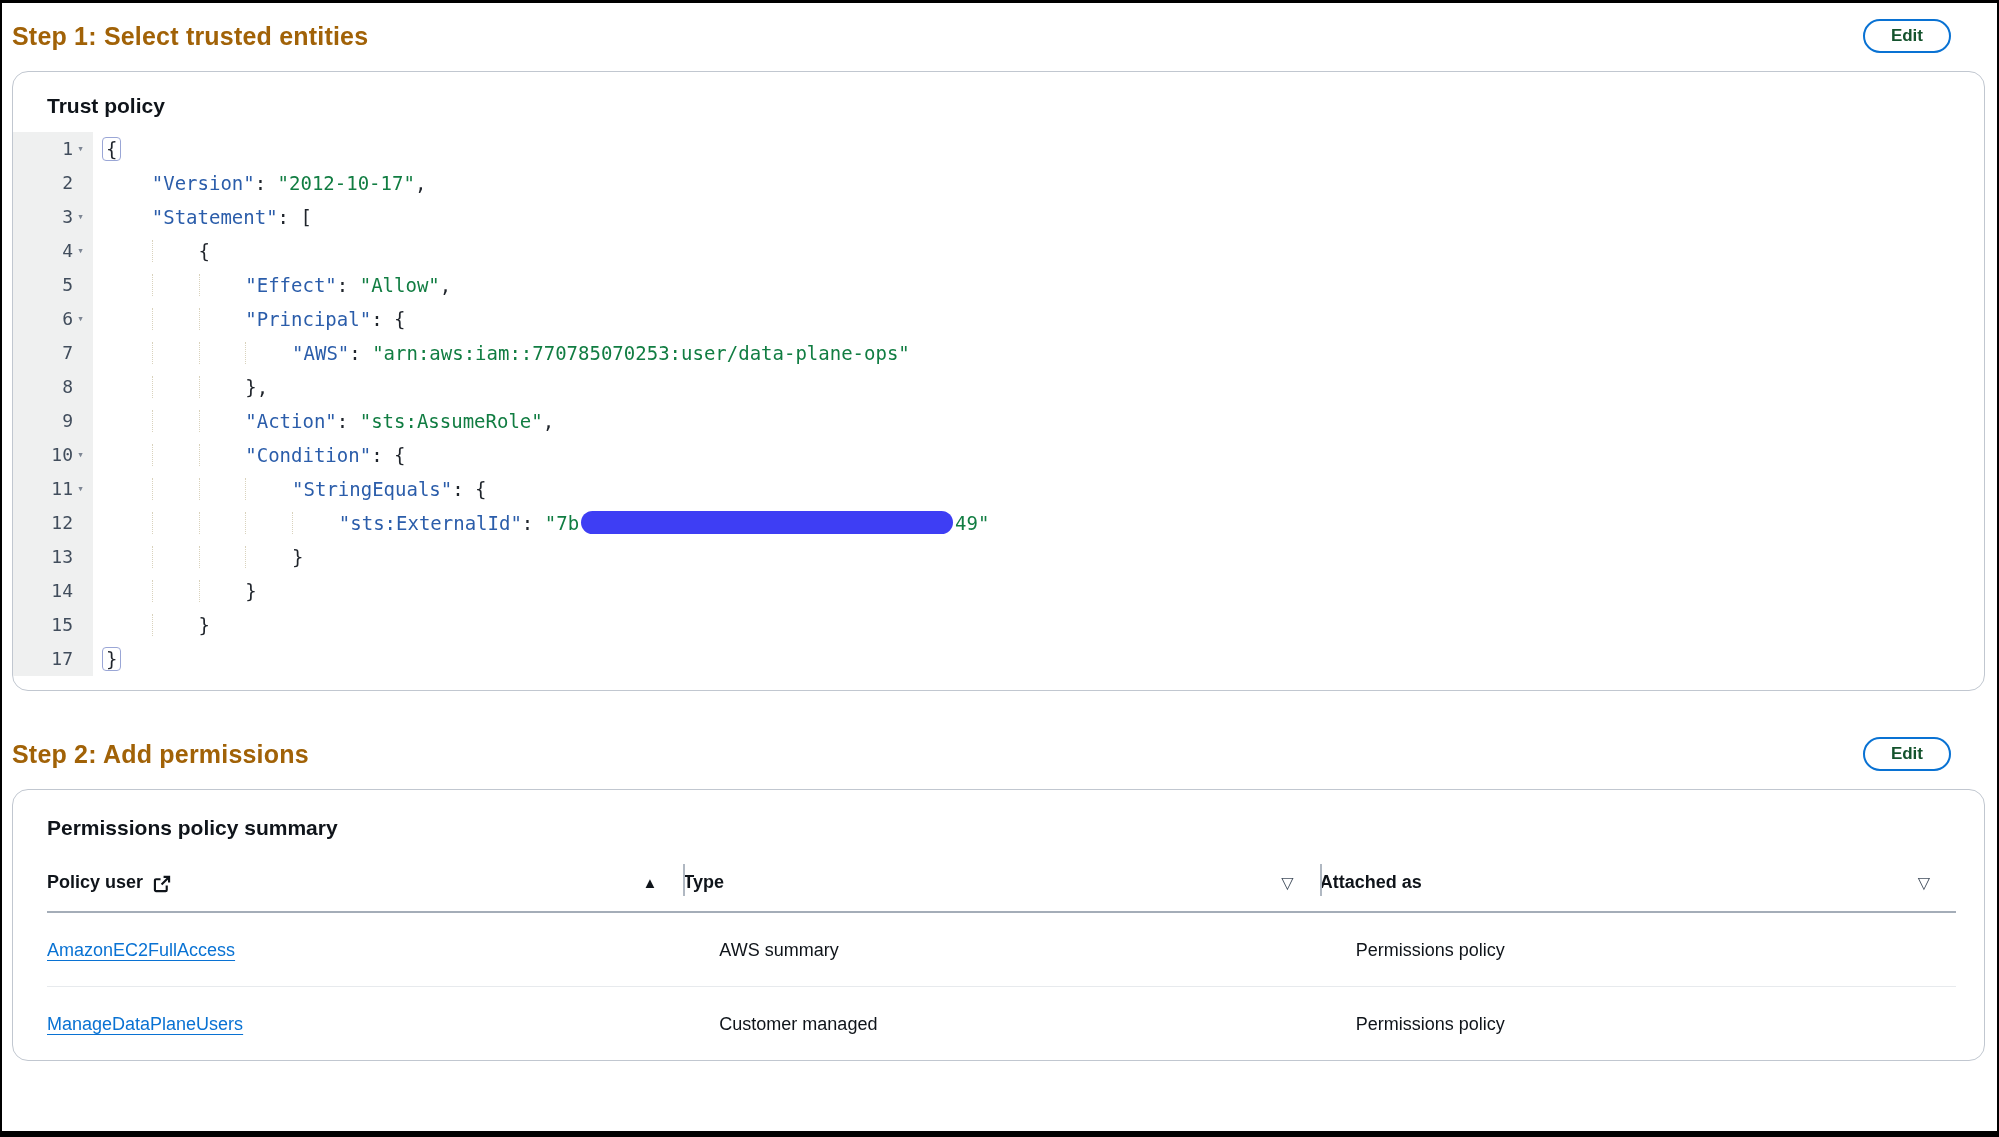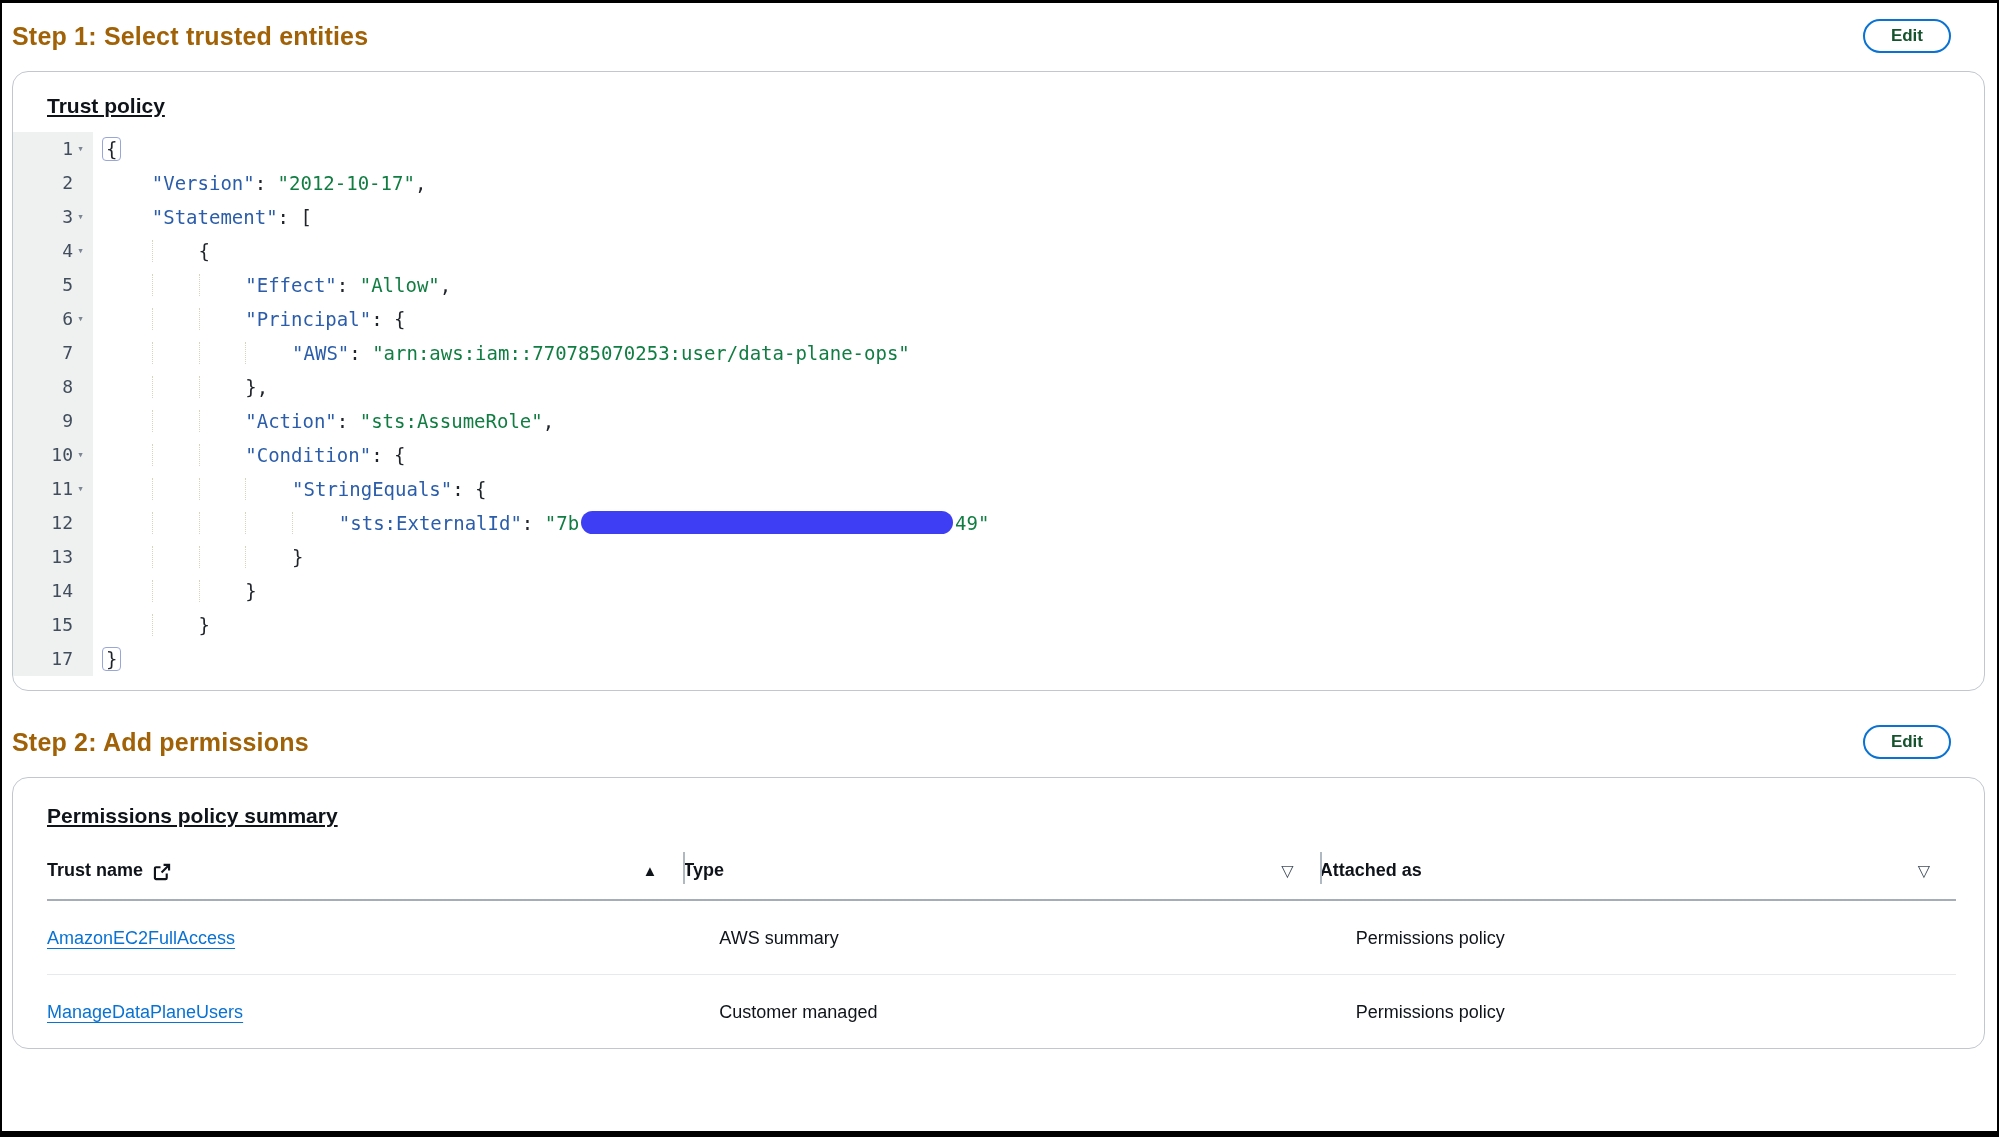--- a/index.html
+++ b/index.html
@@ -26,21 +26,21 @@
     font-size: 17px; font-weight: 700; color: #14532d;
     background: #fff; border: 2px solid #0972d3; border-radius: 18px;
     padding: 4px 26px; margin-right: 34px; cursor: pointer; line-height: 22px;
   }
 
   
   .card {
     background: #fff; border: 1px solid #c1c7d0; border-radius: 16px;
     overflow: hidden;
   }
-  .card-title { font-size: 21px; font-weight: 700; color: #0f141a; text-decoration: underline; }
+  .card-title { font-size: 21px; font-weight: 700; color: #0f141a; }
   .card1 .card-title { padding: 22px 34px 14px 34px; }
   .card2 { margin-bottom: 4px; }
   .card2 .card-title { padding: 26px 34px 20px 34px; }
 
   
   .editor {
     font-family: "DejaVu Sans Mono", "Liberation Mono", monospace;
     font-size: 19px; line-height: 34px;
     padding-bottom: 14px; cursor: text;
   }
@@ -217,33 +217,33 @@
         <div class="line">
           <div class="gutter">
             <span class="num">17</span>
             <span class="fold"></span>
           </div>
           <div class="codeln"><span class="tok-pb">}</span></div>
         </div>
       </div>
   </div>
 
-  <div class="step-row" style="margin-top:34px;">
+  <div class="step-row" style="margin-top:46px;">
     <h1 class="step-title">Step 2: Add permissions</h1>
     <button class="edit-btn">Edit</button>
   </div>
 
   <div class="card card2">
     <h2 class="card-title">Permissions policy summary</h2>
     <table>
       <thead>
           <tr>
             <th>
               <div class="th-flex">
-                <span>Trust name</span>
+                <span>Policy user</span>
                 <svg class="ext-ico" width="18" height="18" viewBox="0 0 16 16" fill="none" stroke="#0f141a" stroke-width="1.9">
                   <path d="M12.2 9.3v4a1 1 0 0 1-1 1H2.7a1 1 0 0 1-1-1V4.8a1 1 0 0 1 1-1h4"></path>
                   <path d="M9.4 1.7h4.9v4.9"></path>
                   <path d="M14.1 1.9 7.6 8.4"></path>
                 </svg>
                 <span class="sort">▲</span>
               </div>
             </th>
             <th class="sep">
               <div class="th-flex">

